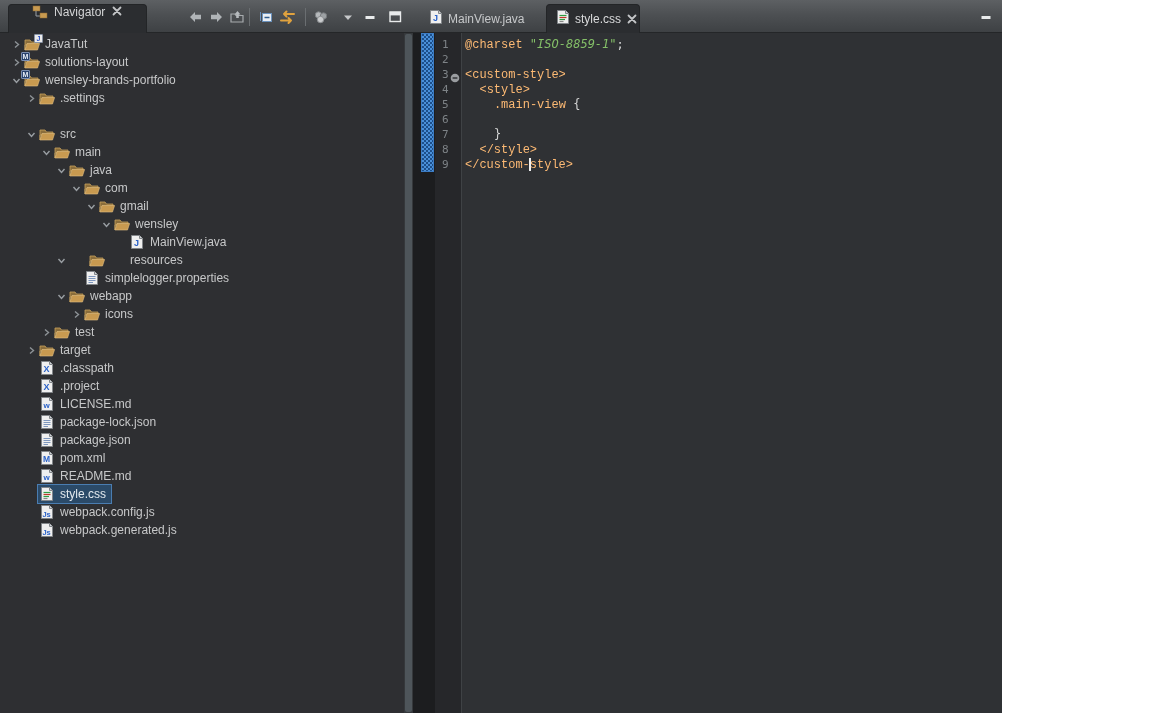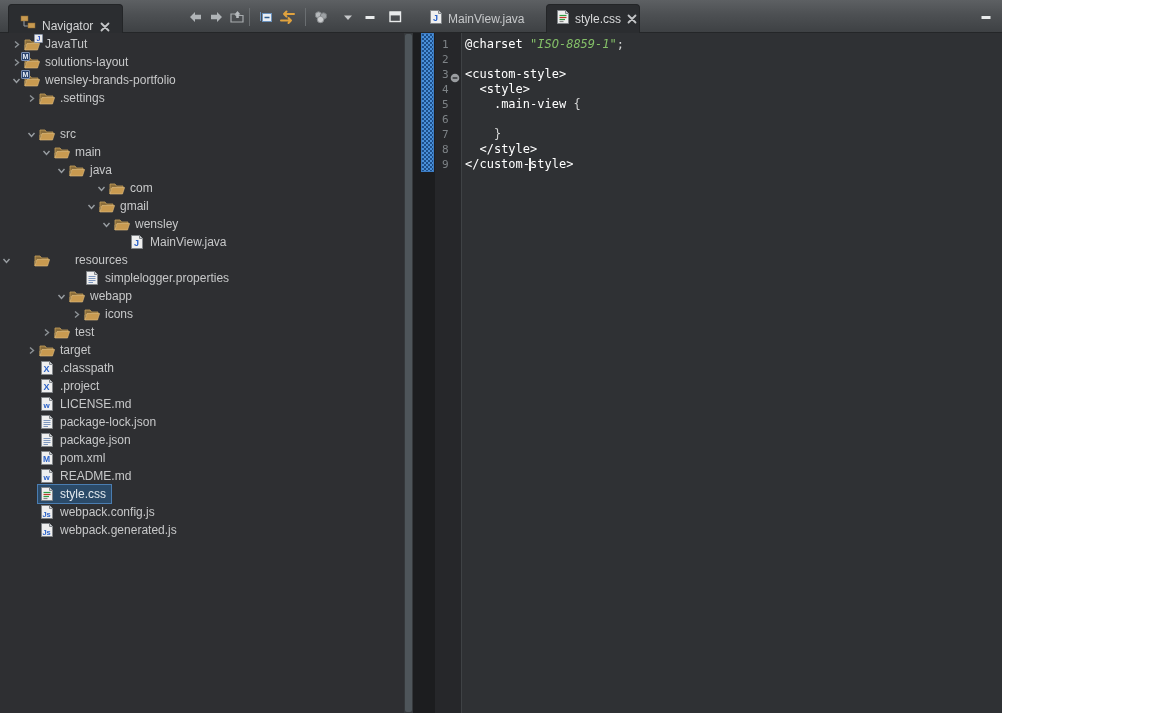--- a/index.html
+++ b/index.html
@@ -9,21 +9,21 @@
 
   
   .panel-header {
     position:absolute; top:0; height:33px;
     background:linear-gradient(180deg,#5d6063 0%,#4d5053 45%,#3e4144 100%);
     border-bottom:1px solid #242628;
   }
   .view-tab {
     position:absolute; top:4px; height:29px; background:#2b2d30;
     border:1px solid #232527; border-bottom:none; border-radius:4px 4px 0 0;
-    display:flex; align-items:flex-end; padding:0 11px; gap:6px;
+    display:flex; align-items:flex-start; padding:0 23px; gap:6px;
   }
   .view-tab .tab-label { color:#d3d4d5; font-size:12px; white-space:nowrap; }
   .ed-tab {
     position:absolute; top:4px; height:29px;
     display:flex; align-items:center; padding:0 10px; gap:6px;
   }
   .ed-tab.active { background:#2b2d30; border:1px solid #232527; border-bottom:none; border-radius:4px 4px 0 0; }
   .ed-tab .tab-label { font-size:12px; color:#c6c8ca; white-space:nowrap; }
   .ed-tab.active .tab-label { color:#d9dadb; }
 
@@ -56,21 +56,21 @@
       linear-gradient(45deg,#4a90d9 25%,transparent 25%,transparent 75%,#4a90d9 75%);
     background-size:4px 4px; background-position:0 0,2px 2px;
     border:1px solid #3c7cc4;
   }
   .ed-gutter { position:absolute; left:22px; top:33px; width:26px; bottom:0; background:#26272a; }
   .lnum { position:absolute; left:0; width:26px; height:15px; padding-left:7px; color:#7e8387; font-family:"DejaVu Sans Mono", monospace; font-size:11px; line-height:15px; }
   .fold-marker { position:absolute; left:15px; width:10px; height:10px; }
   .ed-sep { position:absolute; left:48px; top:33px; width:1px; bottom:0; background:#3f4245; }
   .ed-code { position:absolute; left:49px; top:33px; right:0; bottom:0; background:#2f3134; overflow:hidden; }
   .code-line { position:absolute; left:3px; right:0; height:15px; font-family:"DejaVu Sans Mono", monospace; font-size:12px; line-height:15px; white-space:pre; }
-  .tok-green  { color:#ffffff; }
+  .tok-green  { color:#fdba74;font-family:Liberation Mono, monospace; }
   .tok-string { color:#84bf68; font-style:italic; }
   .tok-blue   { color:#4f9fda; }
   .tok-value  { color:#c97b7b; font-style:italic; }
   .tok-plain  { color:#d4d5d5; }
   .caret { display:inline-block; width:2px; height:13px; background:#f0f0f0; vertical-align:text-bottom; margin:0 -1px; }
 
   .close-x { display:flex; align-items:center; justify-content:center; width:12px; height:12px; }
 </style>
 </head>
 <body>
@@ -247,21 +247,21 @@
               </svg>
             </span>
             <span class="row-icon">
               <svg width="16" height="13" viewBox="0 0 16 13">
                 <path d="M1 12 V2 h5 l1.5 2 H14 v3 H1z" fill="#8a6d3b" stroke="#c9a25c" stroke-width="0.8"></path>
                 <path d="M3 5.5 h12.6 l-2.1 6.5 H1z" fill="#c89a50" stroke="#e4c183" stroke-width="0.6"></path>
               </svg>
             </span>
             <span class="row-label">main</span>
           </div>
-          <div class="tree-row" style="top: 146px; padding-left: 70px; margin-left: 25px;">
+          <div class="tree-row" style="top: 146px; padding-left: 70px;">
             <span class="chev">
               <svg width="9" height="9" viewBox="0 0 9 9">
                 <path d="M1.5 3 L4.5 6.5 L7.5 3" stroke="#999ea2" stroke-width="1.4" fill="none"></path>
               </svg>
             </span>
             <span class="row-icon">
               <svg width="16" height="13" viewBox="0 0 16 13">
                 <path d="M1 12 V2 h5 l1.5 2 H14 v3 H1z" fill="#8a6d3b" stroke="#c9a25c" stroke-width="0.8"></path>
                 <path d="M3 5.5 h12.6 l-2.1 6.5 H1z" fill="#c89a50" stroke="#e4c183" stroke-width="0.6"></path>
               </svg>
@@ -300,21 +300,21 @@
             <span class="chev"></span>
             <span class="row-icon">
               <svg width="12" height="14" viewBox="0 0 12 14">
                 <path d="M0.5 0.5 h8 l3 3 v10 h-11z" fill="#efefef" stroke="#82868a"></path>
                 <path d="M8.5 0.5 v3 h3" fill="#cfd3d7" stroke="#82868a"></path>
                 <text x="5.6" y="11" font-size="9" font-weight="bold" fill="#2a62c8" text-anchor="middle" font-family="Liberation Sans, sans-serif">J</text>
               </svg>
             </span>
             <span class="row-label">MainView.java</span>
           </div>
-          <div class="tree-row" style="top: 218px;  gap: 20px;">
+          <div class="tree-row" style="top: 218px; padding-left: 55px; gap: 20px;">
             <span class="chev">
               <svg width="9" height="9" viewBox="0 0 9 9">
                 <path d="M1.5 3 L4.5 6.5 L7.5 3" stroke="#999ea2" stroke-width="1.4" fill="none"></path>
               </svg>
             </span>
             <span class="row-icon">
               <svg width="16" height="13" viewBox="0 0 16 13">
                 <path d="M1 12 V2 h5 l1.5 2 H14 v3 H1z" fill="#8a6d3b" stroke="#c9a25c" stroke-width="0.8"></path>
                 <path d="M3 5.5 h12.6 l-2.1 6.5 H1z" fill="#c89a50" stroke="#e4c183" stroke-width="0.6"></path>
               </svg>

